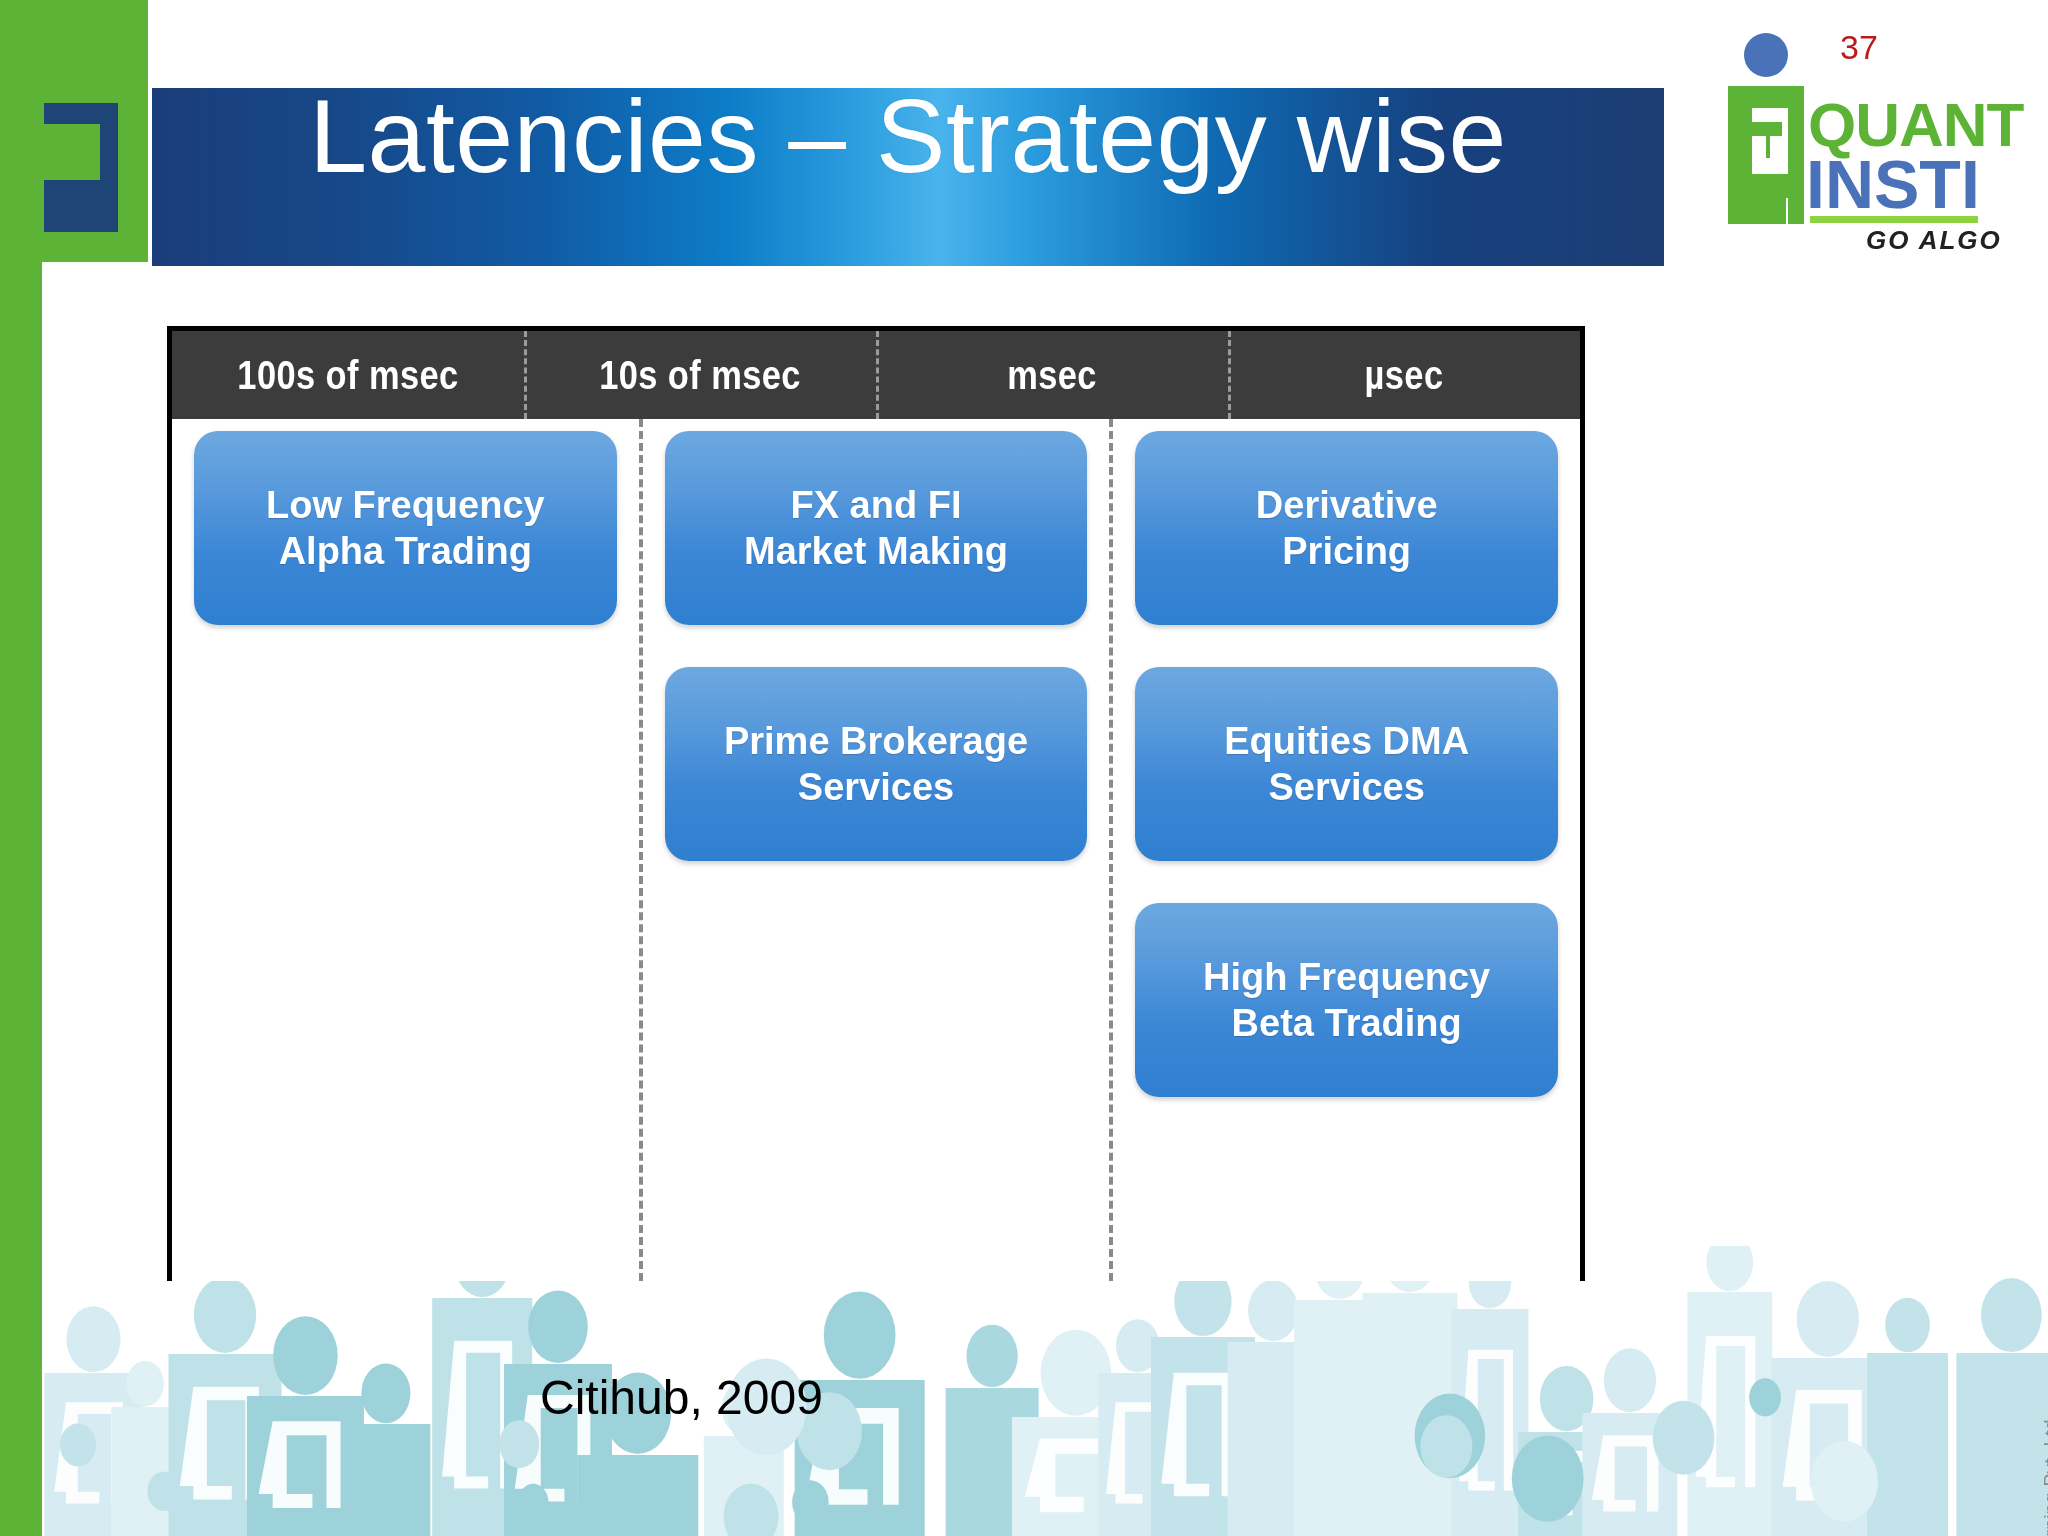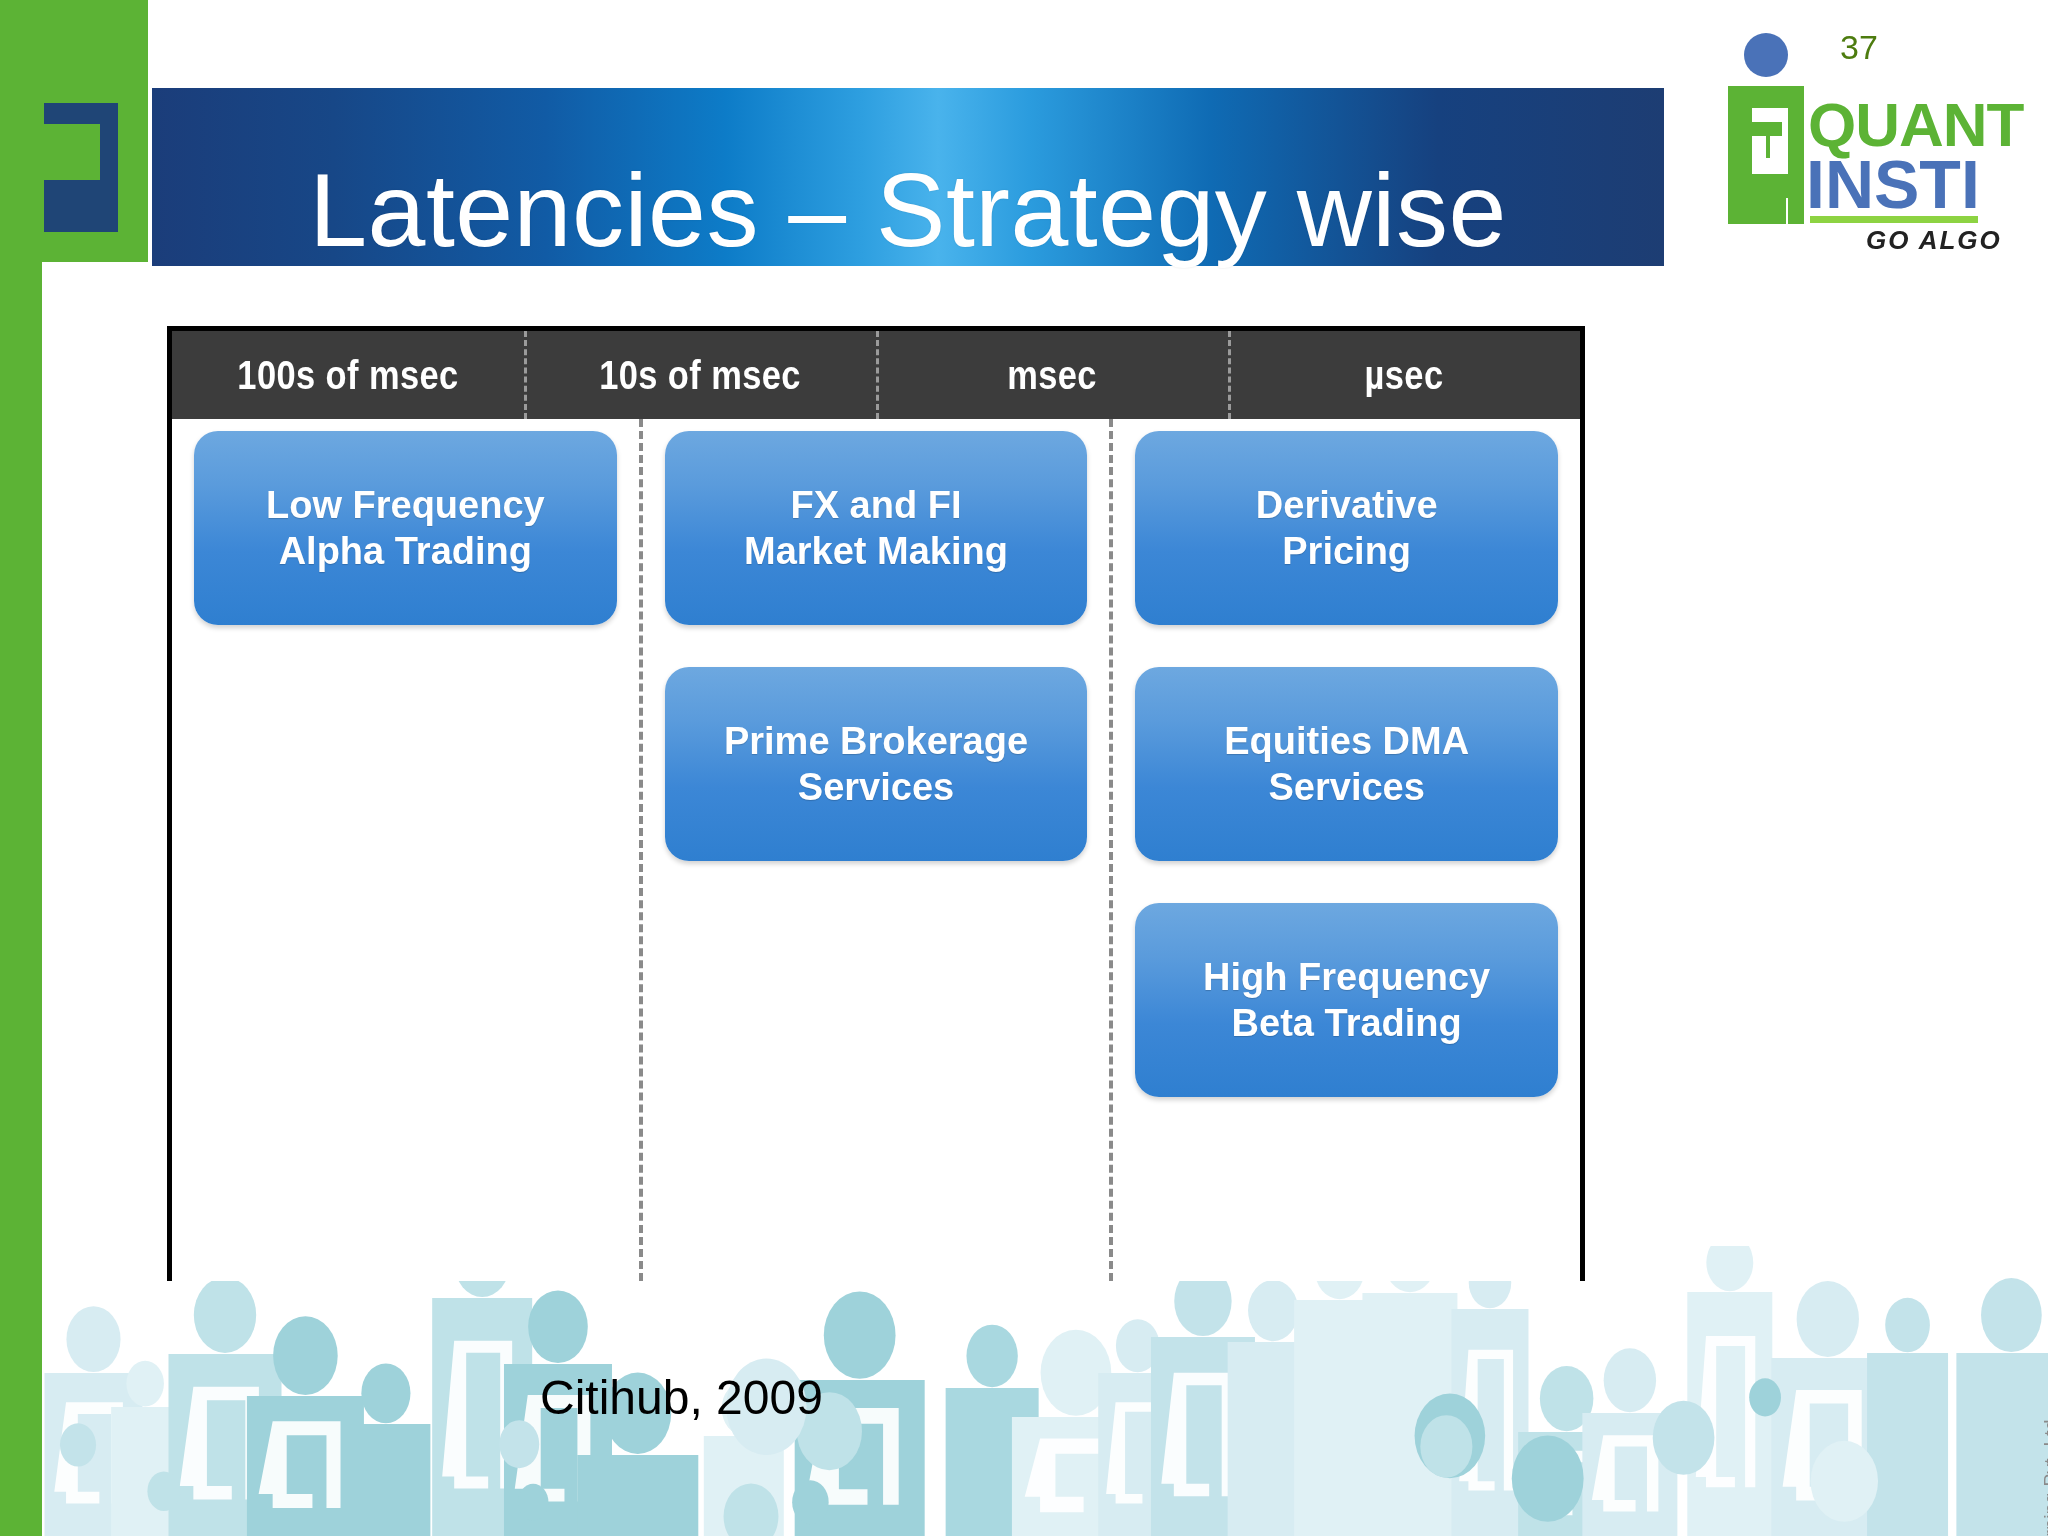--- a/index.html
+++ b/index.html
@@ -23,38 +23,38 @@
         #174787 12%,
         #115ba5 26%,
         #0d7cc8 38%,
         #2e9fe0 47%,
         #49b3ec 52%,
         #2b9cde 58%,
         #0f6bb4 70%,
         #16417f 85%,
         #1d3d73 100%);
     z-index:4;
-    display:flex;align-items:flex-end;justify-content:center;
+    display:flex;align-items:flex-start;justify-content:center;
   }
   #title-text{
     color:#ffffff;
     font-size:104px;
     line-height:1;
     font-weight:400;
     letter-spacing:0.5px;
     white-space:nowrap;
     text-shadow:0 0 2px rgba(0,0,0,.12);
     transform:translateY(-4px);
   }
 
   
   #logo-block{position:absolute;left:1726px;top:28px;width:300px;height:230px;z-index:6;}
   #page-number{
     position:absolute;left:1840px;top:28px;
-    font-size:34px;color:#4d7c0f;z-index:7;
+    font-size:34px;color:#b91c1c;z-index:7;
   }
 
   
   #latency-table{
     position:absolute;left:167px;top:326px;width:1418px;height:955px;
     border:5px solid #000;
     box-sizing:border-box;
     background:#ffffff;
     z-index:5;
   }

